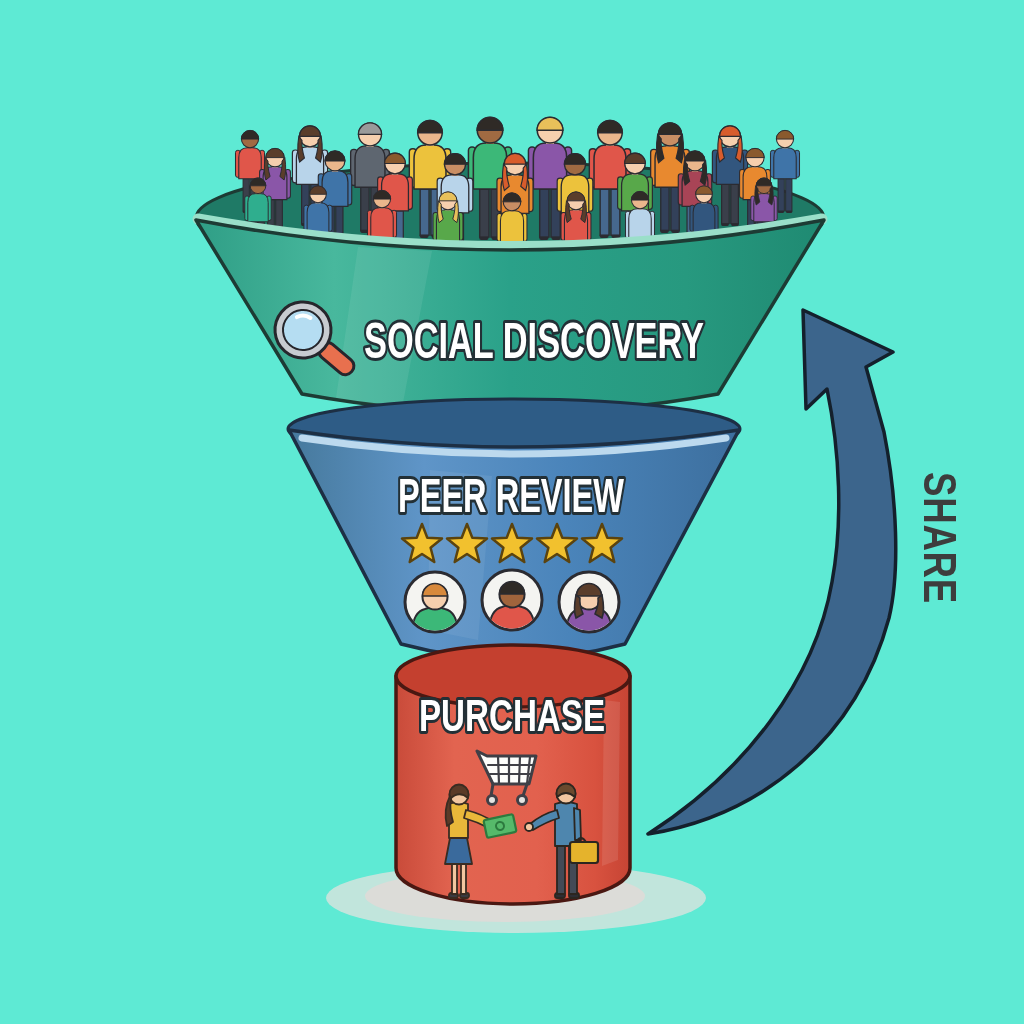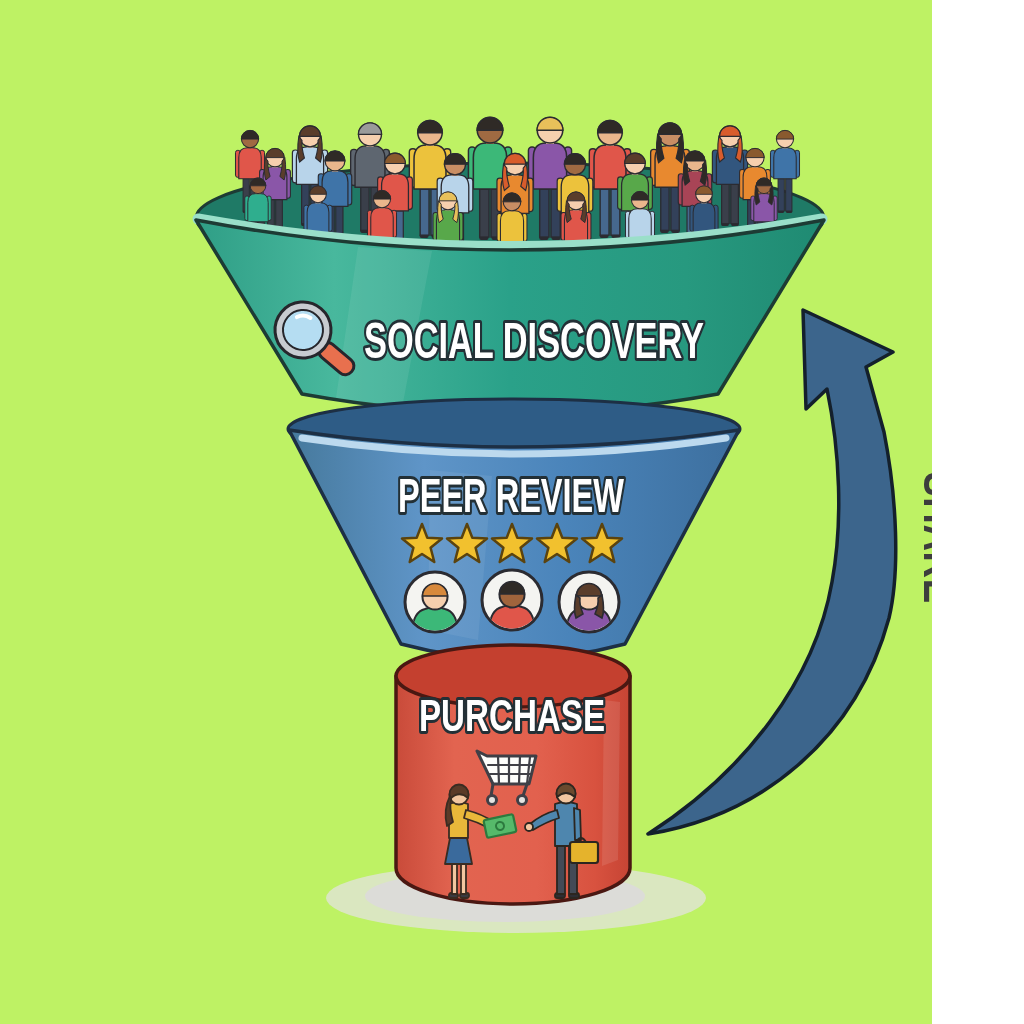--- a/index.html
+++ b/index.html
@@ -1,18 +1,18 @@
 <!DOCTYPE html>
 <html><head>
 <meta charset="utf-8">
 <style>
   html,body{margin:0;padding:0;background:#ffffff;}
   .canvas{
-    position:relative;width:932px;height:1024px;overflow:hidden;
-    background:#bef264;
+    position:relative;width:1024px;height:1024px;overflow:hidden;
+    background:#5eead4;
     font-family:"Liberation Sans", sans-serif;
   }
   .canvas svg{position:absolute;left:0;top:0;}
   text{font-family:"Liberation Sans", sans-serif;font-weight:700;}
   .stage-label{fill:#ffffff;stroke:#233036;stroke-width:6;paint-order:stroke;stroke-linejoin:round;}
   .share-label{letter-spacing:1px;}
 </style>
 </head>
 <body>
 

